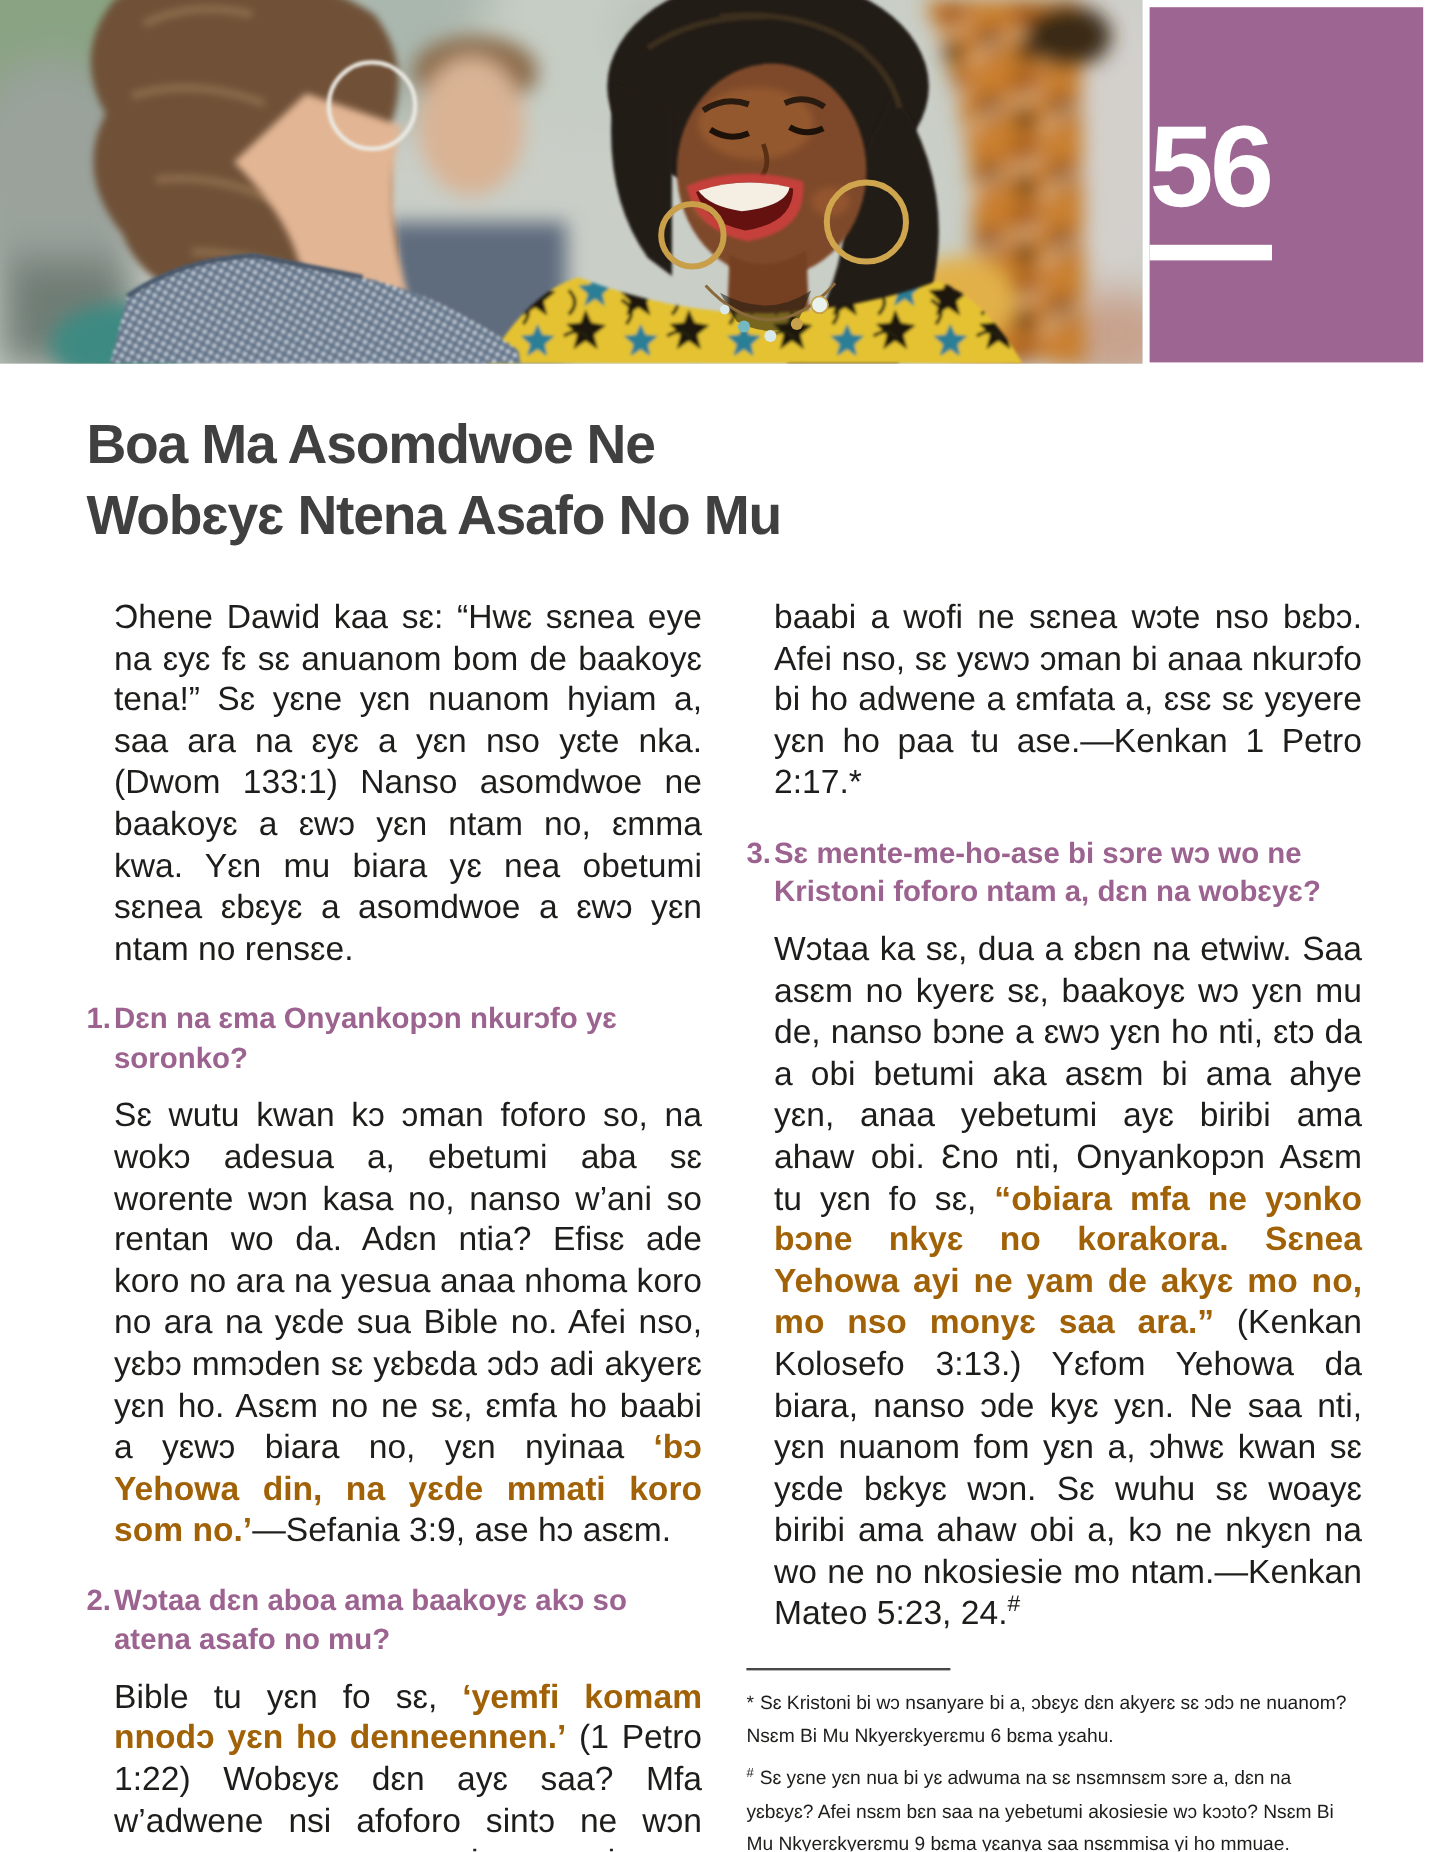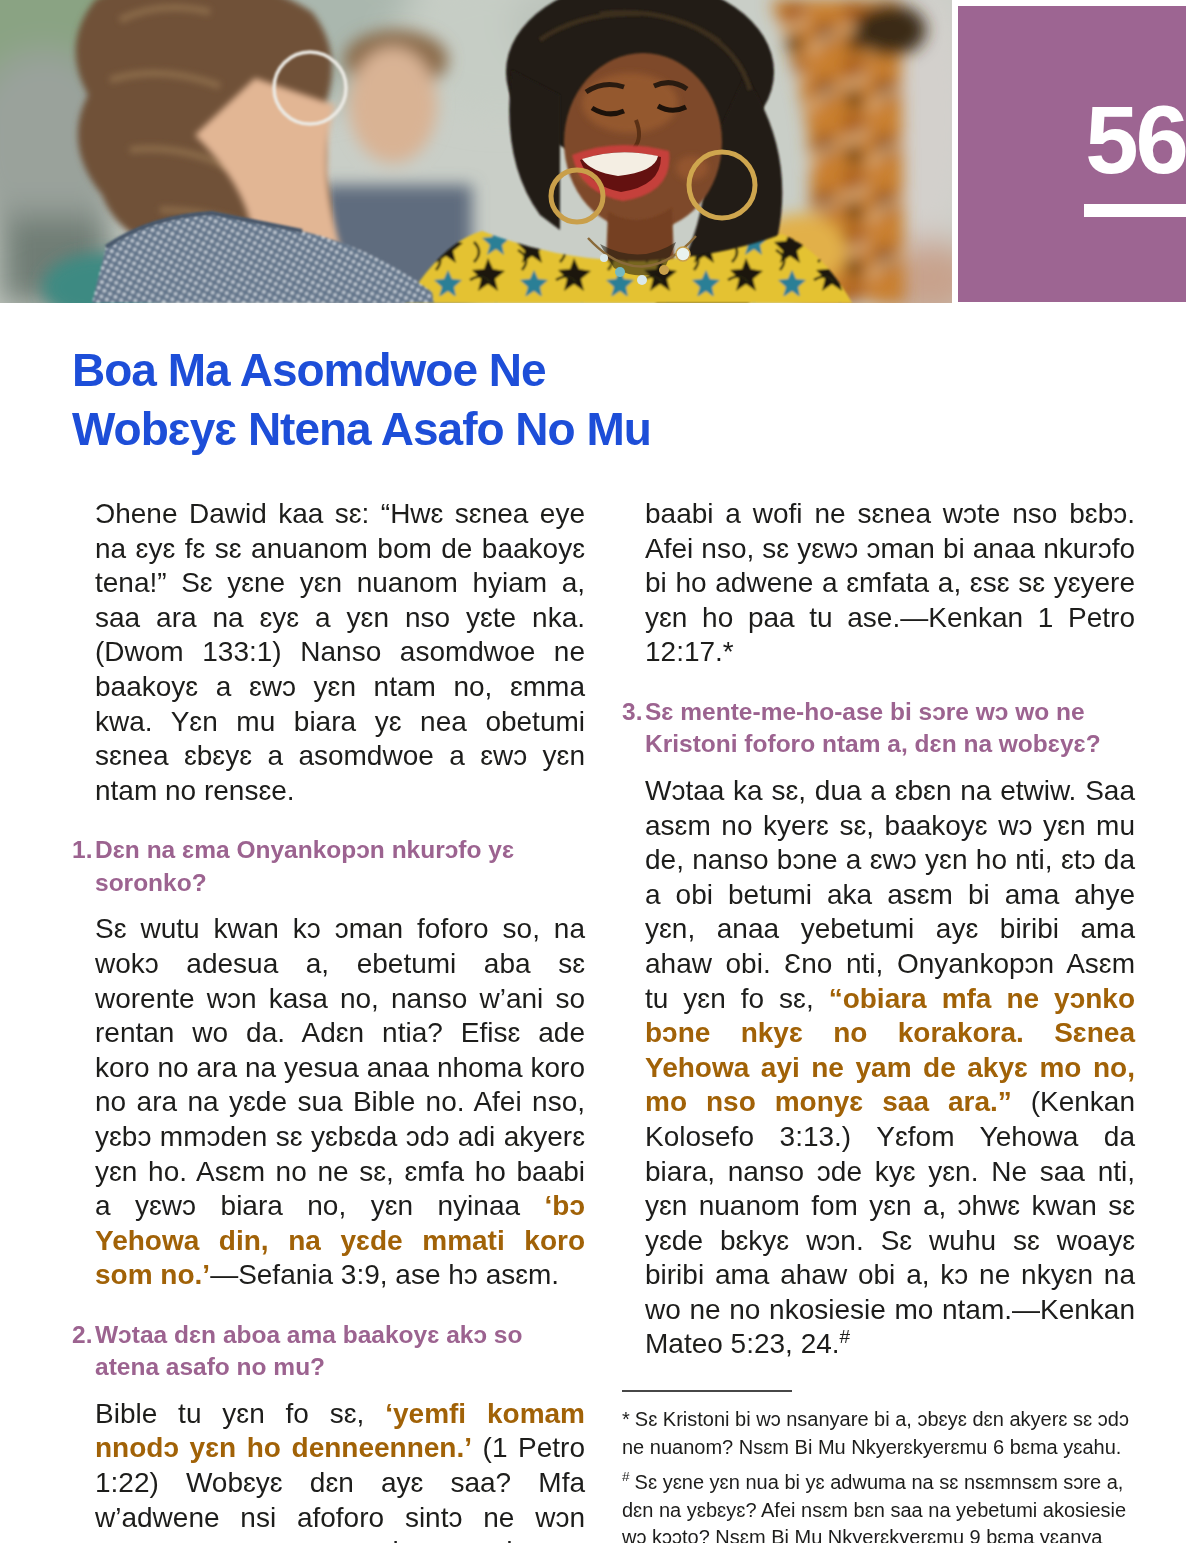--- a/index.html
+++ b/index.html
@@ -6,48 +6,48 @@
   .page {
     position:relative; width:1200px; height:1543px; background:#ffffff;
     font-family:"Liberation Sans", sans-serif; color:#1d1d1b; overflow:hidden;
   }
   .photo {
     position:absolute; top:0; left:0; width:952px; height:303px; overflow:hidden;
     background:#c9cec7;
   }
   .lesson-box {
     position:absolute; top:6px; left:958px; width:228px; height:296px;
-    background:#9d6592; display:flex; flex-direction:column; align-items:flex-end; justify-content:center;
+    background:#9d6592; display:flex; flex-direction:column; align-items:flex-start; justify-content:center;
   }
   .lesson-num {
     color:#ffffff; font-size:96px; font-weight:bold; line-height:1; letter-spacing:-3px;
   }
   .lesson-underline { width:102px; height:13px; background:#ffffff; margin-top:16px; }
   .title {
     position:absolute; top:341px; left:72px; margin:0;
-    font-size:46px; line-height:59px; font-weight:bold; letter-spacing:-1px; color:#1d4ed8;
+    font-size:46px; line-height:59px; font-weight:bold; letter-spacing:-1px; color:#404040;
   }
   .columns {
     position:absolute; top:497px; left:72px; width:1064px;
     display:flex; gap:37px;
   }
   .col { width:513px; flex:none; }
   p.body {
     font-size:28px; line-height:34.6px; margin:0 0 14px 23px;
     text-align:justify; color:#1d1d1b;
   }
   .question {
     position:relative; padding-left:23px; margin:26px 0 13px 0;
     font-weight:bold; font-size:24.5px; line-height:32.5px; color:#9c6390;
   }
   .qnum { position:absolute; left:0; top:0; }
   strong.bq { font-weight:bold; color:#a16207; }
   .fnblock { margin-top:28px; }
   .fn-rule { width:170px; height:2px; background:#474747; margin:0 0 14px 0; }
-  p.fn { font-size:20px; line-height:27.5px; margin:0 0 8px 0; text-align:left; color:#1d1d1b; }
+  p.fn { font-size:16px; line-height:27.5px; margin:0 0 8px 0; text-align:left; color:#1d1d1b; }
   .fn-marker { margin-right:5px; }
   sup { font-size:68%; line-height:0; }
 </style>
 </head>
 <body>
 
 <div class="page">
 
   <div class="photo">
     <svg width="952" height="303" viewBox="0 0 952 303" xmlns="http://www.w3.org/2000/svg">
@@ -183,21 +183,21 @@
       <div class="question">
         <span class="qnum">2.</span>
         <span>Wɔtaa dɛn aboa ama baakoyɛ akɔ so atena asafo no mu?</span>
       </div>
       <p class="body">
         <span>Bible tu yɛn fo sɛ, </span><strong class="bq">‘yemfi komam nnodɔ yɛn ho denneennen.’</strong><span> (1 Petro 1:22) Wobɛyɛ dɛn ayɛ saa? Mfa w’adwene nsi afoforo sintɔ ne wɔn mmerɛwyɛ so, mmom bɔ mmɔden sɛ wode w’adwene besi suban pa a wɔwɔ so. Ɛtɔ da a, yɛn ani gye ho sɛ yɛne wɔn a yɛne wɔn fi faako anaa wɔn a wɔpɛ nneɛma a yɛpɛ bɛbɔ. Nanso ɛyɛ a bɔ mmɔden sɛ wo ne anuanom a ɛsono</span>
       </p>
     </div>
 
     <div class="col">
-      <p class="body" style="margin-top:0">baabi a wofi ne sɛnea wɔte nso bɛbɔ. Afei nso, sɛ yɛwɔ ɔman bi anaa nkurɔfo bi ho adwene a ɛmfata a, ɛsɛ sɛ yɛyere yɛn ho paa tu ase.—Kenkan 1 Petro 12:17.*</p>
+      <p class="body" style="margin-top:0">baabi a wofi ne sɛnea wɔte nso bɛbɔ. Afei nso, sɛ yɛwɔ ɔman bi anaa nkurɔfo bi ho adwene a ɛmfata a, ɛsɛ sɛ yɛyere yɛn ho paa tu ase.—Kenkan 1 Petro 2:17.*</p>
 
       <div class="question">
         <span class="qnum">3.</span>
         <span>Sɛ mente-me-ho-ase bi sɔre wɔ wo ne Kristoni foforo ntam a, dɛn na wobɛyɛ?</span>
       </div>
       <p class="body">
         <span>Wɔtaa ka sɛ, dua a ɛbɛn na etwiw. Saa asɛm no kyerɛ sɛ, baakoyɛ wɔ yɛn mu de, nanso bɔne a ɛwɔ yɛn ho nti, ɛtɔ da a obi betumi aka asɛm bi ama ahye yɛn, anaa yebetumi ayɛ biribi ama ahaw obi. Ɛno nti, Onyankopɔn Asɛm tu yɛn fo sɛ, </span><strong class="bq">“obiara mfa ne yɔnko bɔne nkyɛ no korakora. Sɛnea Yehowa ayi ne yam de akyɛ mo no, mo nso monyɛ saa ara.”</strong><span> (Kenkan Kolosefo 3:13.) Yɛfom Yehowa da biara, nanso ɔde kyɛ yɛn. Ne saa nti, yɛn nuanom fom yɛn a, ɔhwɛ kwan sɛ yɛde bɛkyɛ wɔn. Sɛ wuhu sɛ woayɛ biribi ama ahaw obi a, kɔ ne nkyɛn na wo ne no nkosiesie mo ntam.—Kenkan Mateo 5:23, 24.</span><sup>#</sup>
       </p>
 
       <div class="fnblock">

